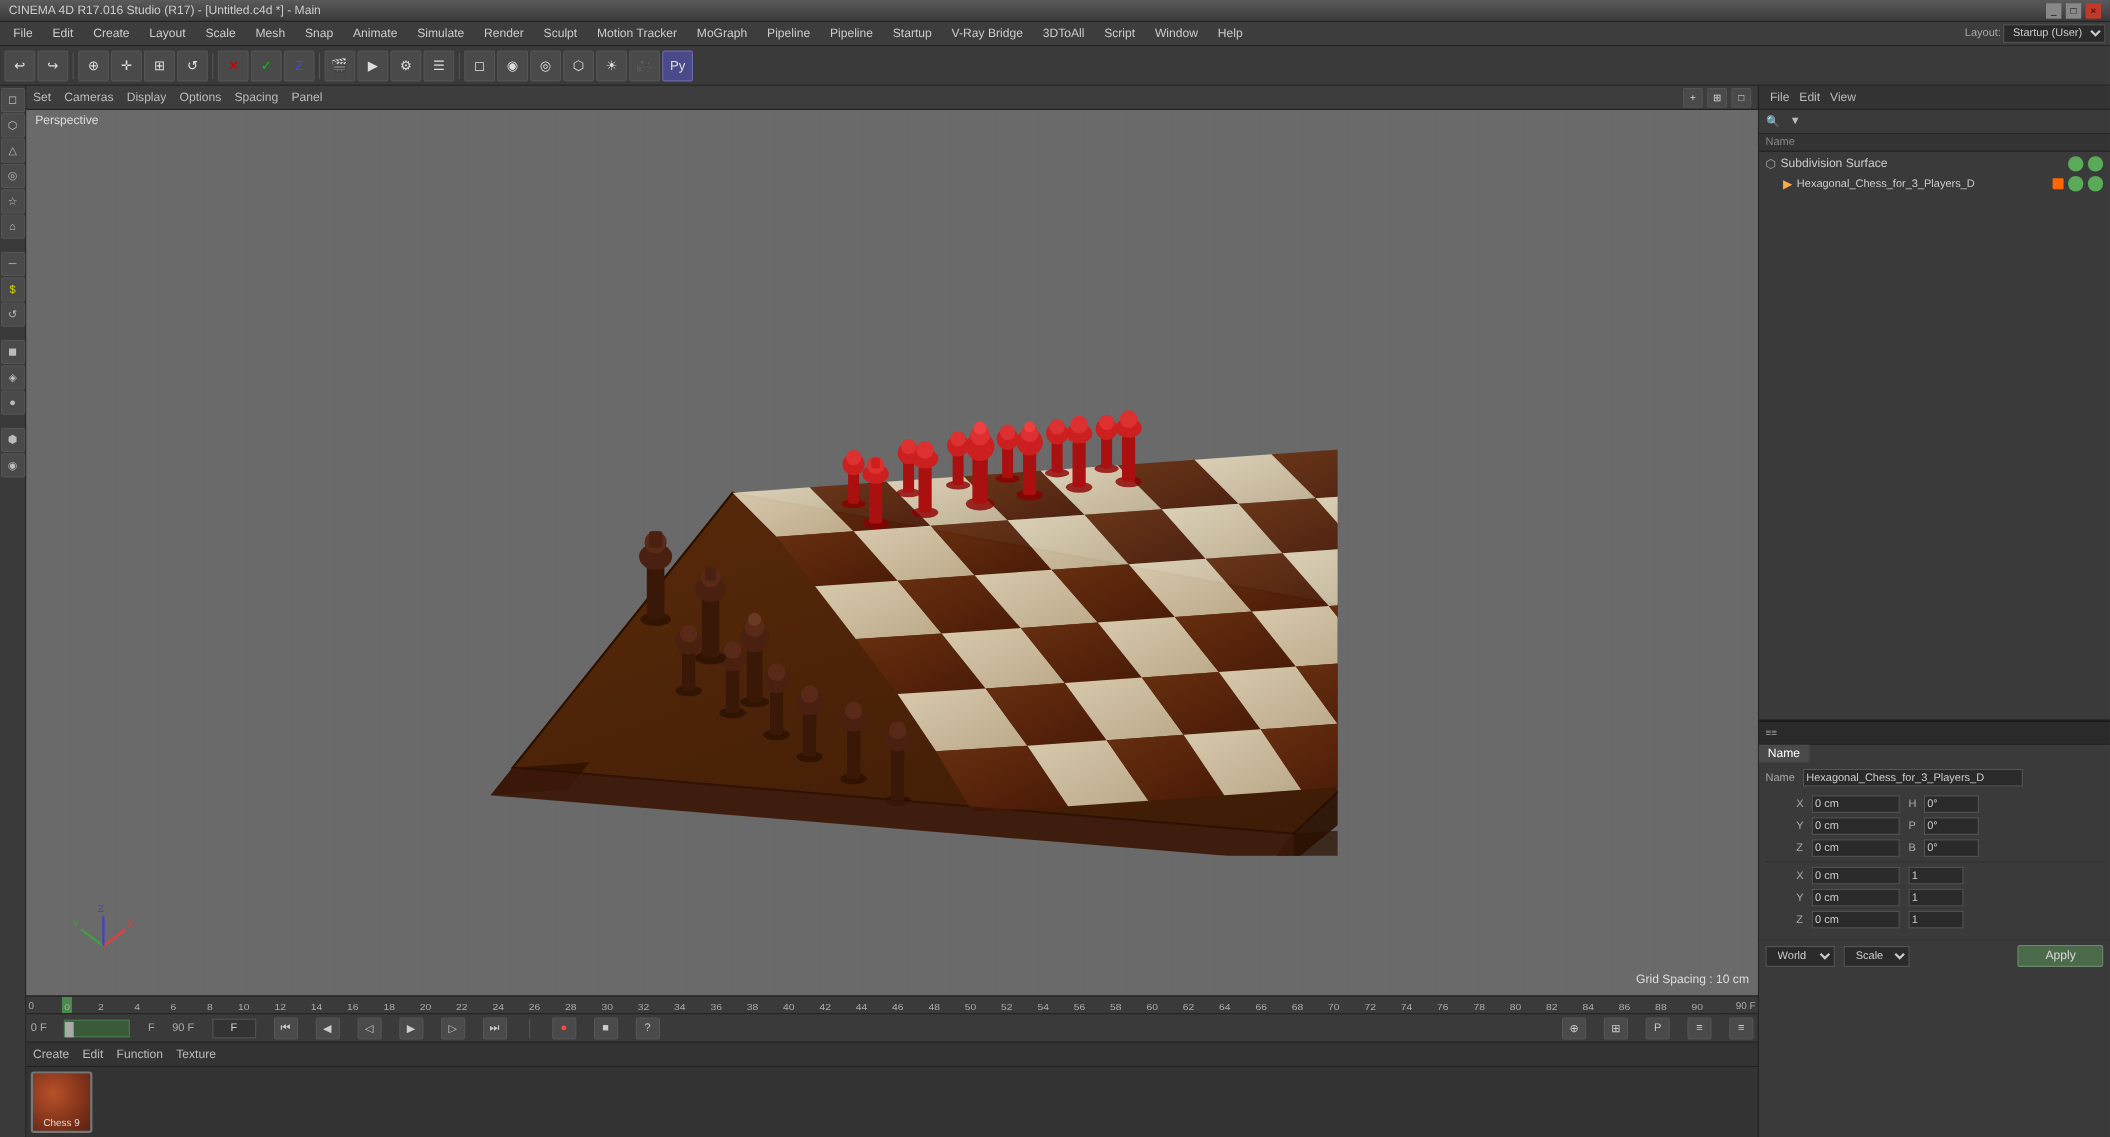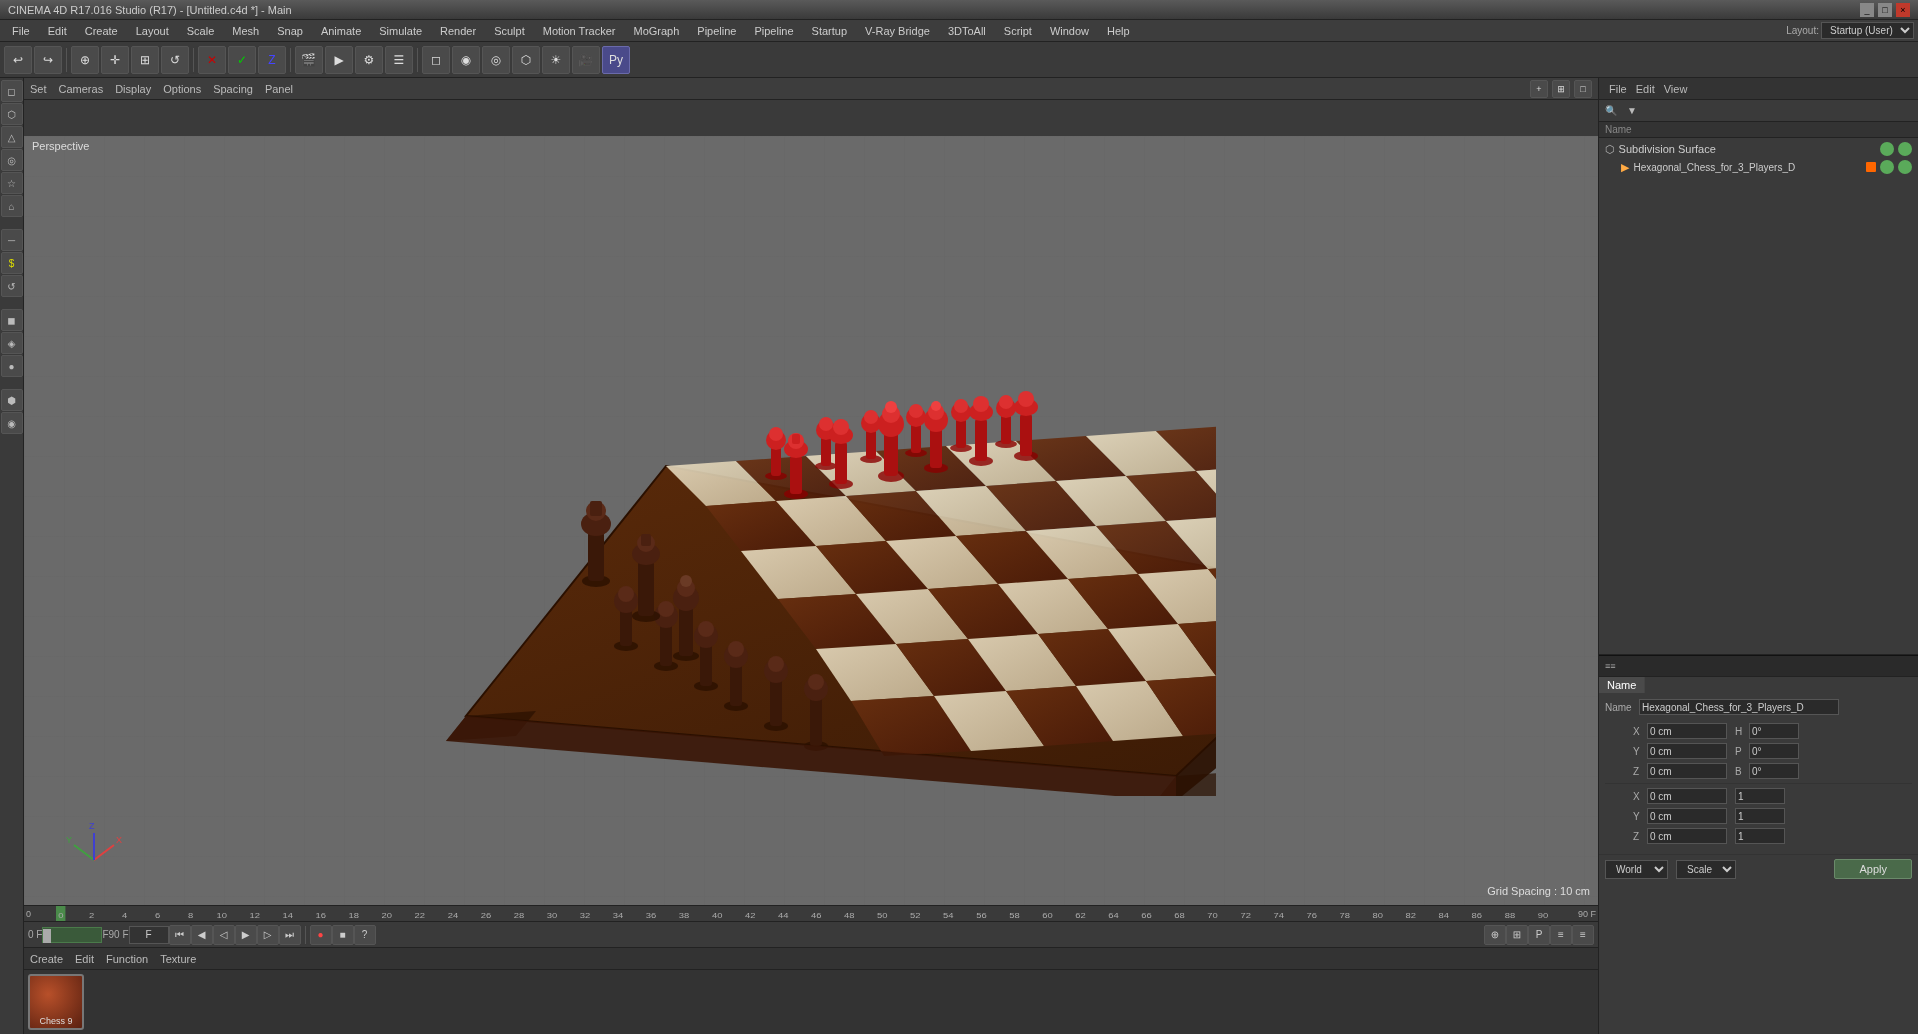--- a/index.html
+++ b/index.html
@@ -56,21 +56,21 @@
     
     #viewport-container { flex: 1; display: flex; flex-direction: column; }
     #viewport-header {
       height: 22px; background: #3d3d3d; display: flex; align-items: center;
       padding: 0 6px; border-bottom: 1px solid #222; gap: 12px;
     }
     .viewport-menu { color: #bbb; font-size: 11px; cursor: pointer; }
     #viewport-controls-right { margin-left: auto; display: flex; gap: 4px; align-items: center; }
 
     #viewport {
-      flex: 1; background: #666; position: relative; overflow: hidden; margin-top: 36px;
+      flex: 1; background: #666; position: relative; overflow: hidden;
     }
 
     
     #viewport-grid {
       width: 100%; height: 100%;
       background-color: #6a6a6a;
       background-image:
         linear-gradient(rgba(100,100,100,0.3) 1px, transparent 1px),
         linear-gradient(90deg, rgba(100,100,100,0.3) 1px, transparent 1px);
       background-size: 40px 40px;
@@ -94,21 +94,21 @@
     }
 
     
     #grid-spacing {
       position: absolute; bottom: 8px; right: 8px; color: #ddd; font-size: 11px;
     }
 
     
     #playback {
       height: 26px; background: #3a3a3a; border-top: 1px solid #222;
-      display: flex; align-items: center; padding: 0 4px; gap: 0;
+      display: flex; align-items: center; padding: 0 4px; gap: 16px;
     }
     .play-btn {
       width: 22px; height: 20px; background: #4a4a4a; border: 1px solid #555;
       cursor: pointer; display: flex; align-items: center; justify-content: center;
       color: #ccc; font-size: 10px; border-radius: 2px;
     }
     .frame-input {
       width: 40px; height: 18px; background: #333; border: 1px solid #555;
       color: #ccc; font-size: 10px; text-align: center;
     }

